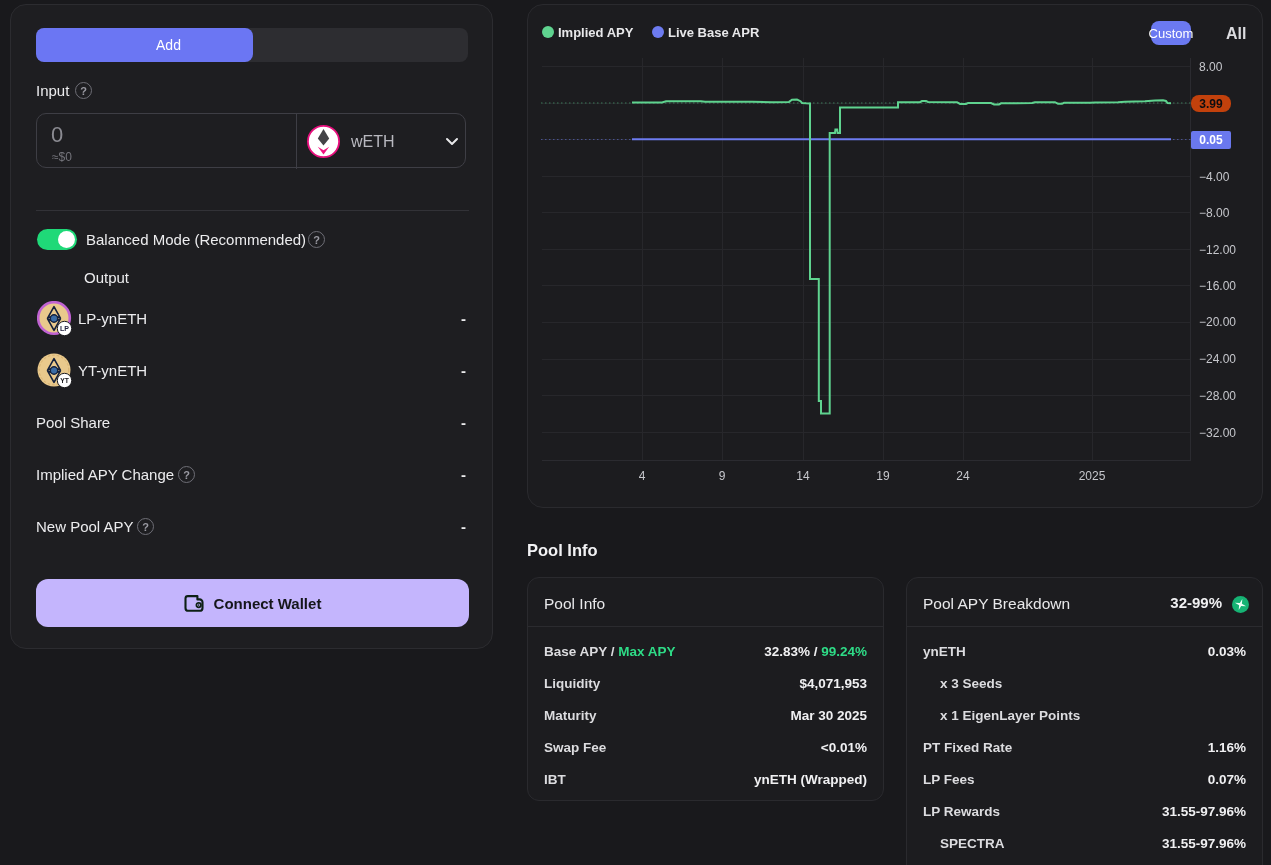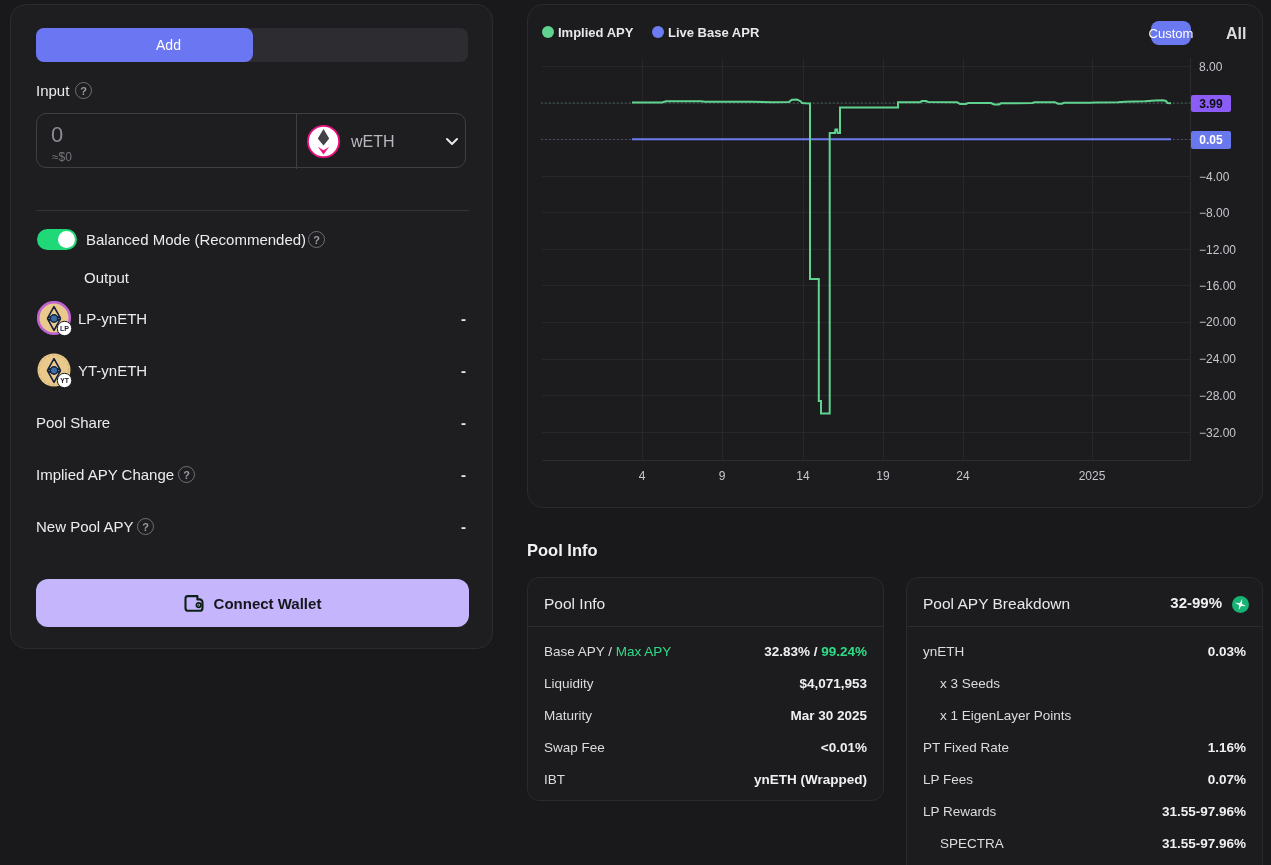--- a/index.html
+++ b/index.html
@@ -21,21 +21,21 @@
   .inputbox { position:absolute; left:36px; top:113px; width:430px; height:55px;
     border:1px solid #3e3e45; border-radius:10px; }
   .lbl { position:absolute; color:#ececee; font-size:15px; font-weight:500; }
   .dash { position:absolute; left:400px; width:66px; color:#ececee; font-size:15px; font-weight:600; text-align:right; }
   .row-ic { position:absolute; }
   .cw { position:absolute; left:36px; top:579px; width:433px; height:48px;
     background:#c4b5fd; border-radius:12px; display:flex; align-items:center;
     justify-content:center; gap:10px; color:#15161a; font-size:15px; font-weight:700; }
   .card { position:absolute; background:#1c1c1f; border:1px solid #2a2a2e; border-radius:12px; }
   .crow { position:absolute; width:100%; }
-  .crow .l { position:absolute; left:16px; color:#dcdcdf; font-size:13.5px; font-weight:400; }
+  .crow .l { position:absolute; left:16px; color:#dcdcdf; font-size:13.5px; font-weight:700; }
   .crow .r { position:absolute; right:16px; color:#f0f0f2; font-size:13.5px; font-weight:700; text-align:right; }
   .green { color:#2edc87; }
   .axis-y { position:absolute; color:#c6c7cc; font-size:12px; }
   .axis-x { position:absolute; color:#c6c7cc; font-size:12px; transform:translateX(-50%); }
 </style>
 </head>
 <body>
 
 <div class="panel"></div>
 
@@ -146,21 +146,21 @@
     <line x1="1092.5" y1="58" x2="1092.5" y2="460"></line>
     <line x1="1190.5" y1="58" x2="1190.5" y2="460" stroke="#2b2b30"></line>
   </g>
   <line x1="541" y1="103" x2="1191" y2="103" stroke="#3d7a5b" stroke-width="1" stroke-dasharray="1.5 2.5"></line>
   <line x1="541" y1="139.5" x2="1191" y2="139.5" stroke="#4a5390" stroke-width="1" stroke-dasharray="1.5 2.5"></line>
   <path d="M632 139.3 L1171 139.3" stroke="#6d7bf0" stroke-width="2" fill="none"></path>
   <path d="M632 102.4 L662 102.4 L666 101.2 L701 101.2 L705 101.8 L752 101.8 L772 102.3 L789 101.9 L792 99.8 L797 99.6 L800.5 101.2 L802 103 L806 103.3 L810 103.5 L810 279 L818.8 279 L818.8 401 L821 401 L821 413.5 L829.7 413.5 L829.7 133 L835 133 L835.4 129.6 L837.2 129.6 L837.6 133 L840 133 L840 107.5 L898 107.5 L898 102.2 L920 102.2 L922 100.9 L926 100.9 L928 102 L957 102.2 L960 103.9 L966 103.9 L968 103.1 L991 103.1 L994 104.4 L999 104.4 L1001 103.3 L1032 103 L1035 102.2 L1055 102.2 L1058 103.8 L1062 103.8 L1064 102.8 L1090 102.8 L1095 102.4 L1118 102.2 L1125 101.7 L1145 101.2 L1155 100.5 L1163 100.3 L1166 101 L1167.5 103 L1171 103.2" stroke="#5fd38f" stroke-width="2" fill="none" stroke-linejoin="miter"></path>
 </svg>
 
 <div class="axis-y" style="left:1199px; top:60px;">8.00</div>
-<div class="abs" style="left:1191px; top:95px; width:40px; height:17px; background:#8b5cf6; border-radius:2px; color:#0c0d10; font-size:12px; font-weight:600; display:flex; align-items:center; justify-content:center;">3.99</div>
+<div class="abs" style="left:1191px; top:95px; width:40px; height:17px; background:#c2410c; border-radius:8px; color:#0c0d10; font-size:12px; font-weight:600; display:flex; align-items:center; justify-content:center;">3.99</div>
 <div class="abs" style="left:1191px; top:131px; width:40px; height:18px; background:#6a78ee; border-radius:2px; color:#fff; font-size:12px; font-weight:600; display:flex; align-items:center; justify-content:center;">0.05</div>
 <div class="axis-y" style="left:1199px; top:170px;">−4.00</div>
 <div class="axis-y" style="left:1199px; top:206px;">−8.00</div>
 <div class="axis-y" style="left:1199px; top:243px;">−12.00</div>
 <div class="axis-y" style="left:1199px; top:279px;">−16.00</div>
 <div class="axis-y" style="left:1199px; top:315px;">−20.00</div>
 <div class="axis-y" style="left:1199px; top:352px;">−24.00</div>
 <div class="axis-y" style="left:1199px; top:389px;">−28.00</div>
 <div class="axis-y" style="left:1199px; top:426px;">−32.00</div>
 

